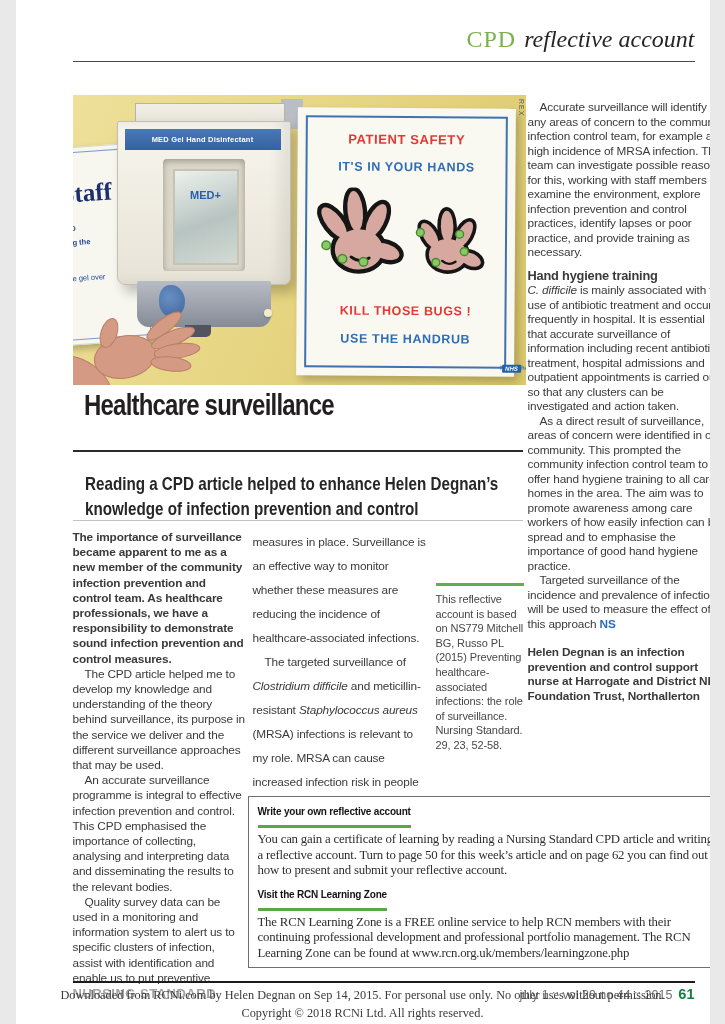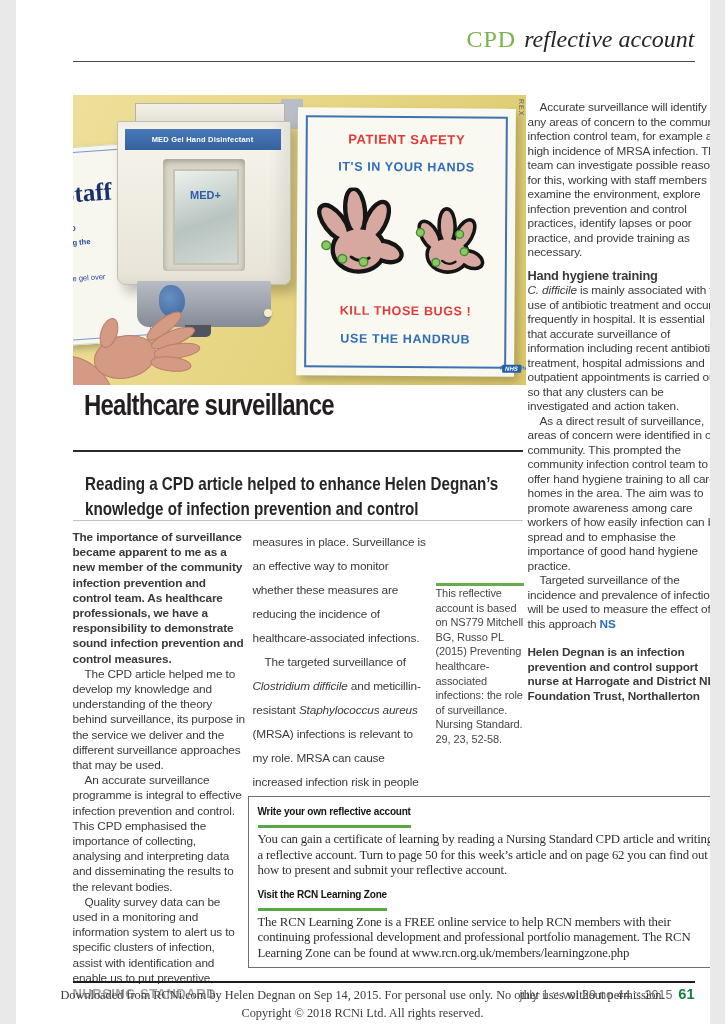--- a/index.html
+++ b/index.html
@@ -91,21 +91,21 @@
   .col3{left:512px;top:100px;width:198px;line-height:14.5px;}
   .para{margin:0;}
   .style-lead{font-weight:bold;}
   .style-indent{text-indent:12px;}
   .style-h{font-weight:bold;font-size:12.8px;margin-top:9px;letter-spacing:-.2px;}
   .style-bio{font-weight:bold;margin-top:14px;}
   .para em{font-style:italic;}
   .ns-mark{color:#2a6ebb;font-weight:bold;font-style:normal;}
 
   .citation{position:absolute;left:420px;top:583px;width:88px;border-top:3px solid #63ad4c;
-            font-size:11px;line-height:14.6px;color:#474747;letter-spacing:-.1px;}
+            padding-top:6px;font-size:11px;line-height:14.6px;color:#474747;letter-spacing:-.1px;}
 
   
   .cta-box{position:absolute;left:232px;top:796px;width:480px;height:172px;background:#fff;
            border:1px solid #6f6f6f;box-sizing:border-box;padding:4px 9px 0;z-index:3;overflow:hidden;}
   .cta-heading{font-size:10px;font-weight:bold;color:#141414;display:inline-block;
                border-bottom:3px solid #5aa746;padding-bottom:8px;margin:4px 0 4px;letter-spacing:-.2px;}
   .cta-text{font-family:"Liberation Serif",serif;font-size:12.8px;line-height:15.5px;
             letter-spacing:-.2px;color:#2e2e2e;margin:0 0 5px;}
 
   

